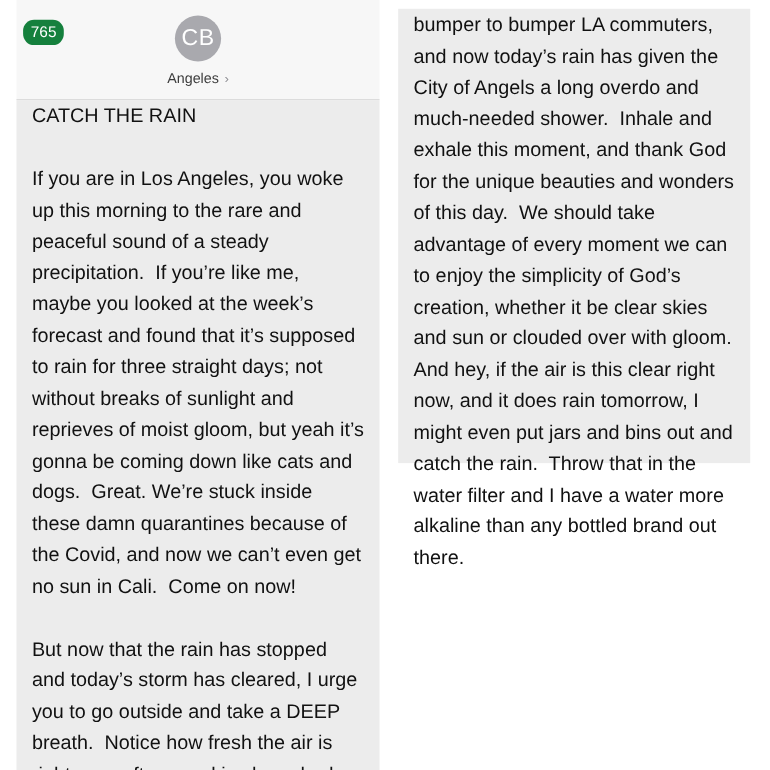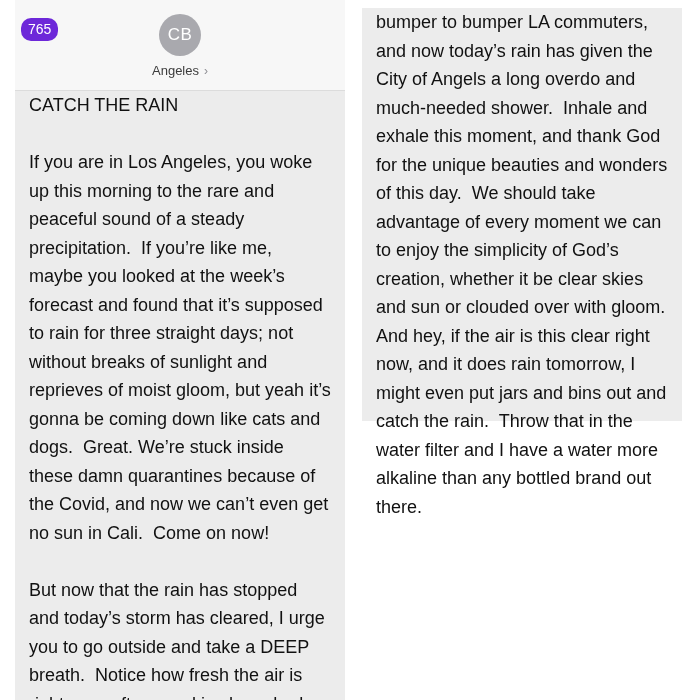--- a/index.html
+++ b/index.html
@@ -32,21 +32,21 @@
   .nav-bar {
     position: relative;
     height: 90px;
     background: #f7f7f7;
     border-bottom: 1px solid #dcdcdc;
   }
   .badge {
     position: absolute;
     left: 6px;
     top: 18px;
-    background: #6d28d9;
+    background: #15803d;
     color: #ffffff;
     font-size: 14px;
     line-height: 20px;
     padding: 1px 7px 2px 7px;
     border-radius: 10px;
     font-family: "Liberation Sans", sans-serif;
   }
   .avatar-wrap {
     position: absolute;
     left: 0;
@@ -54,21 +54,21 @@
     top: 14px;
     text-align: center;
   }
   .avatar {
     display: inline-block;
     width: 42px;
     height: 42px;
     border-radius: 50%;
     background: #a9a9ae;
     color: #ffffff;
-    font-size: 17px;
+    font-size: 21px;
     line-height: 42px;
     text-align: center;
     letter-spacing: 0.5px;
   }
   .contact-row {
     position: absolute;
     left: 0;
     right: 0;
     top: 62px;
     text-align: center;

